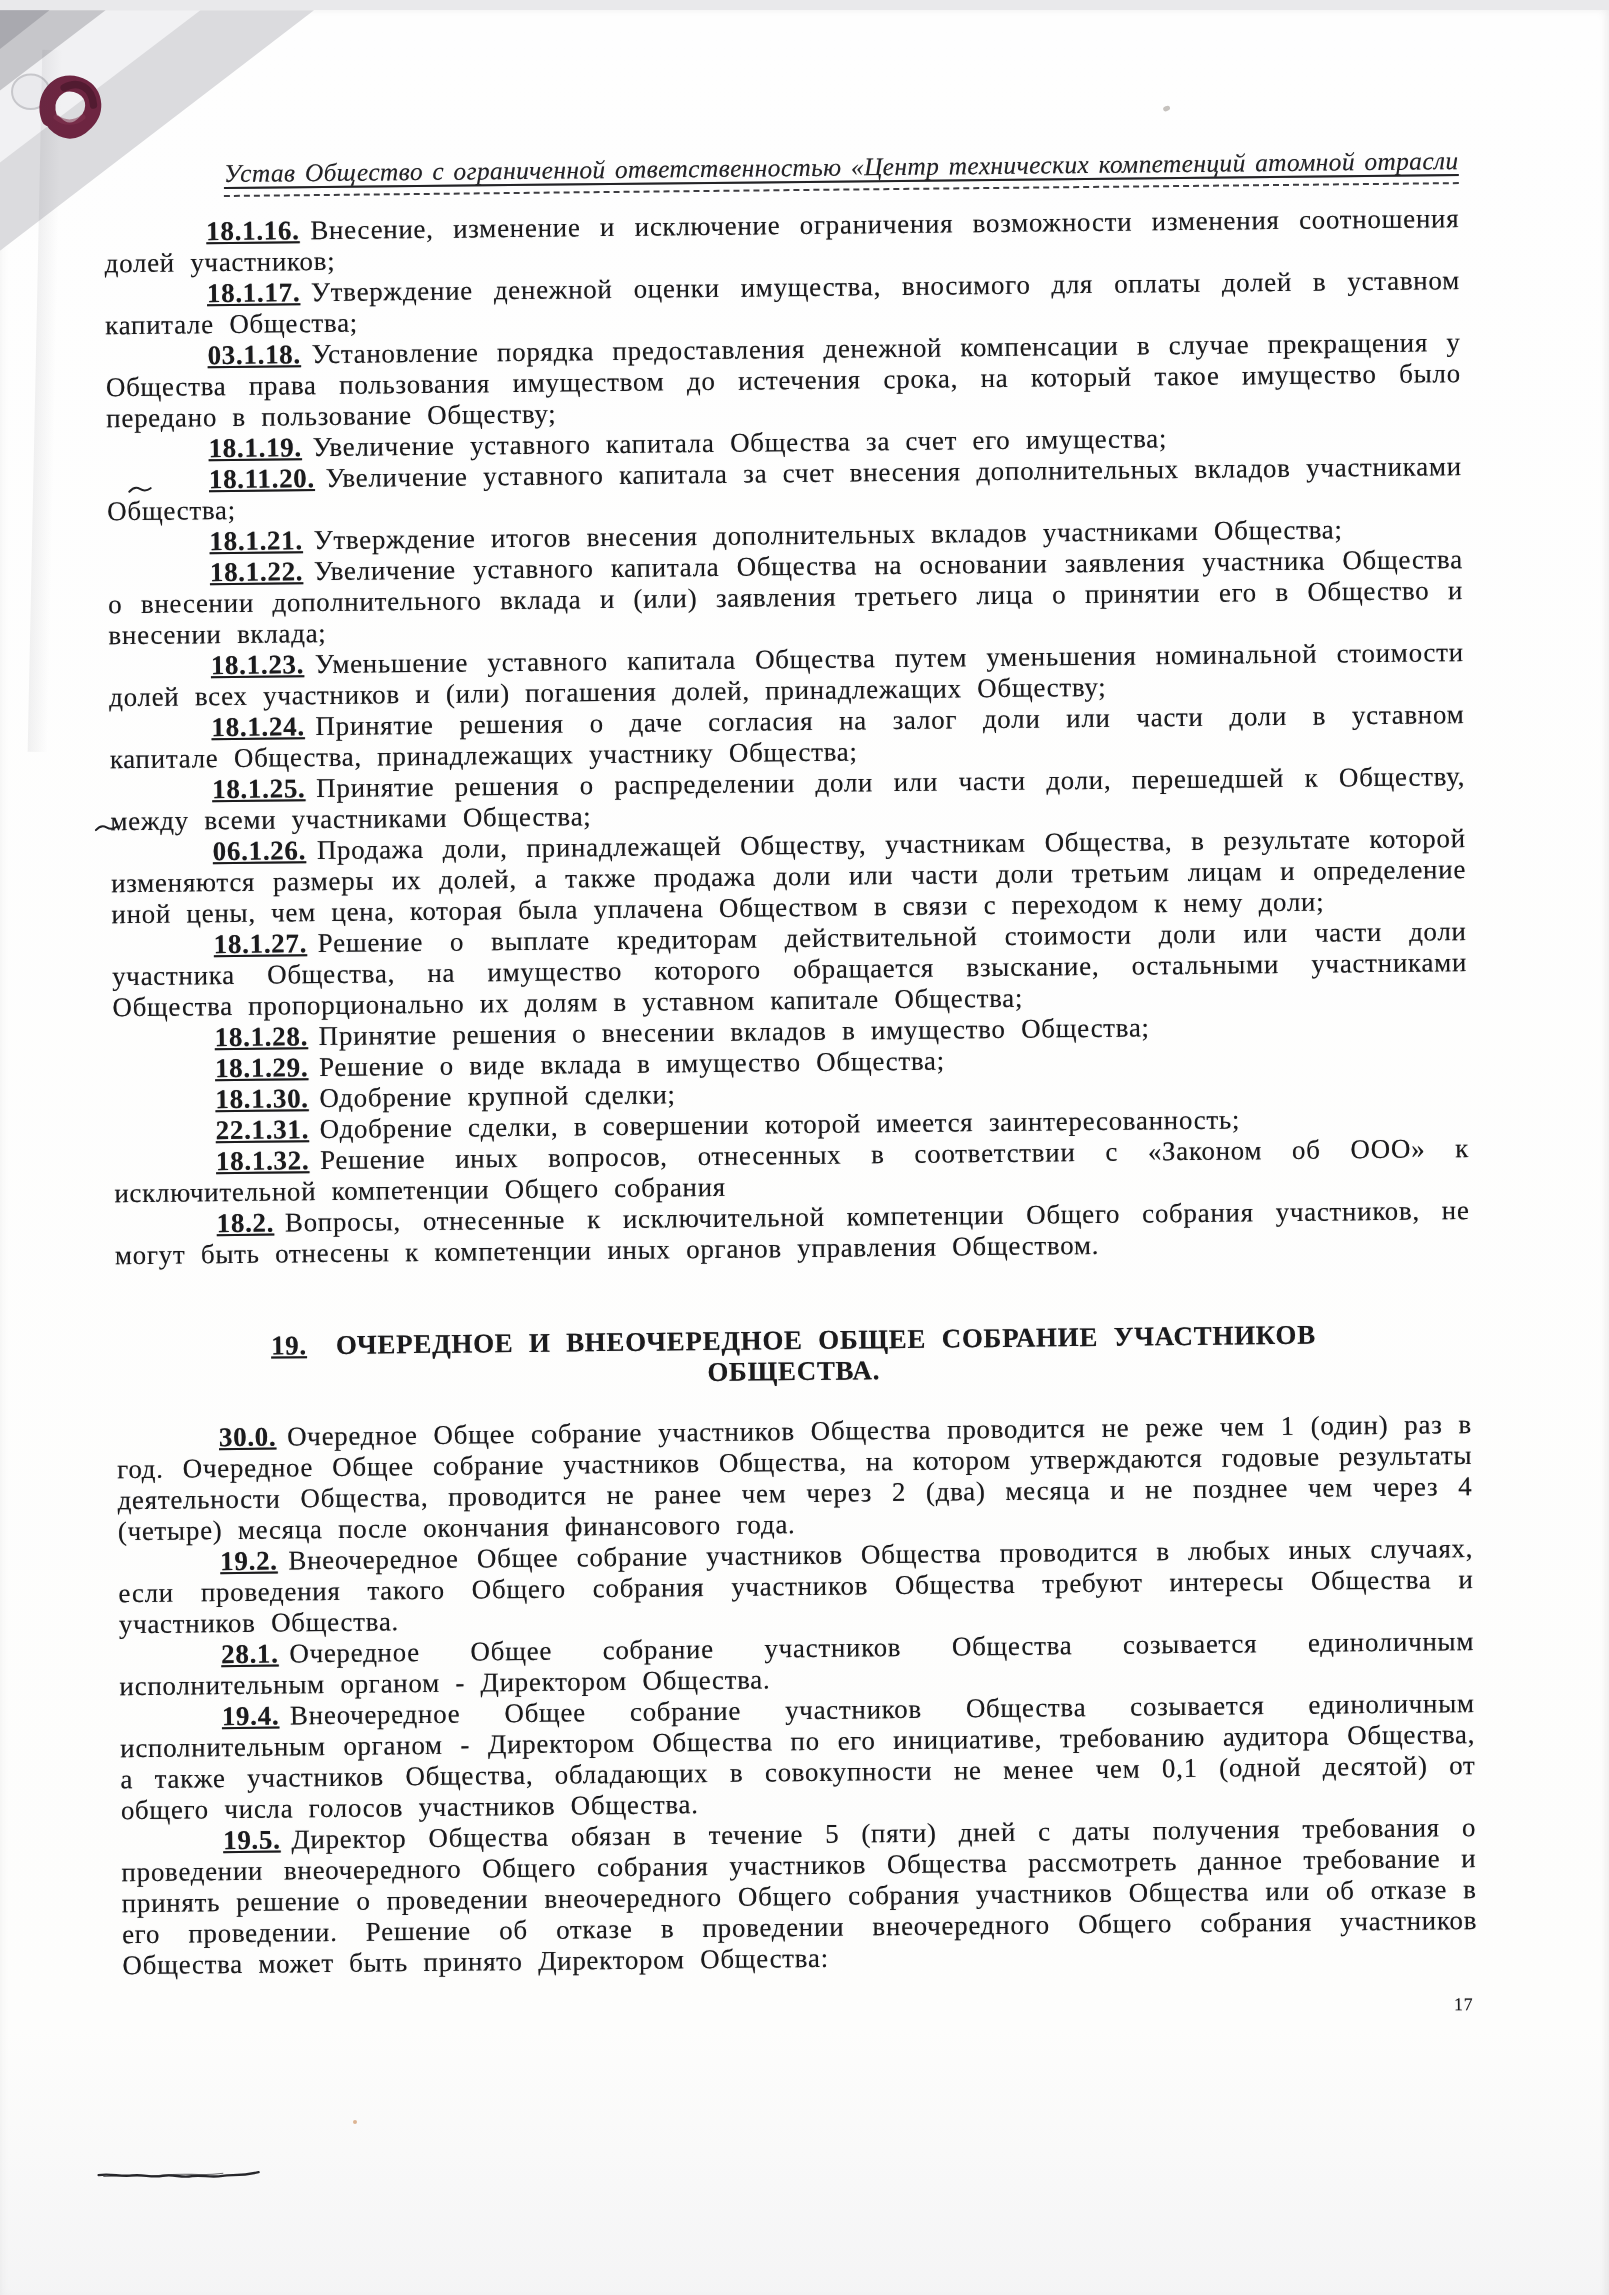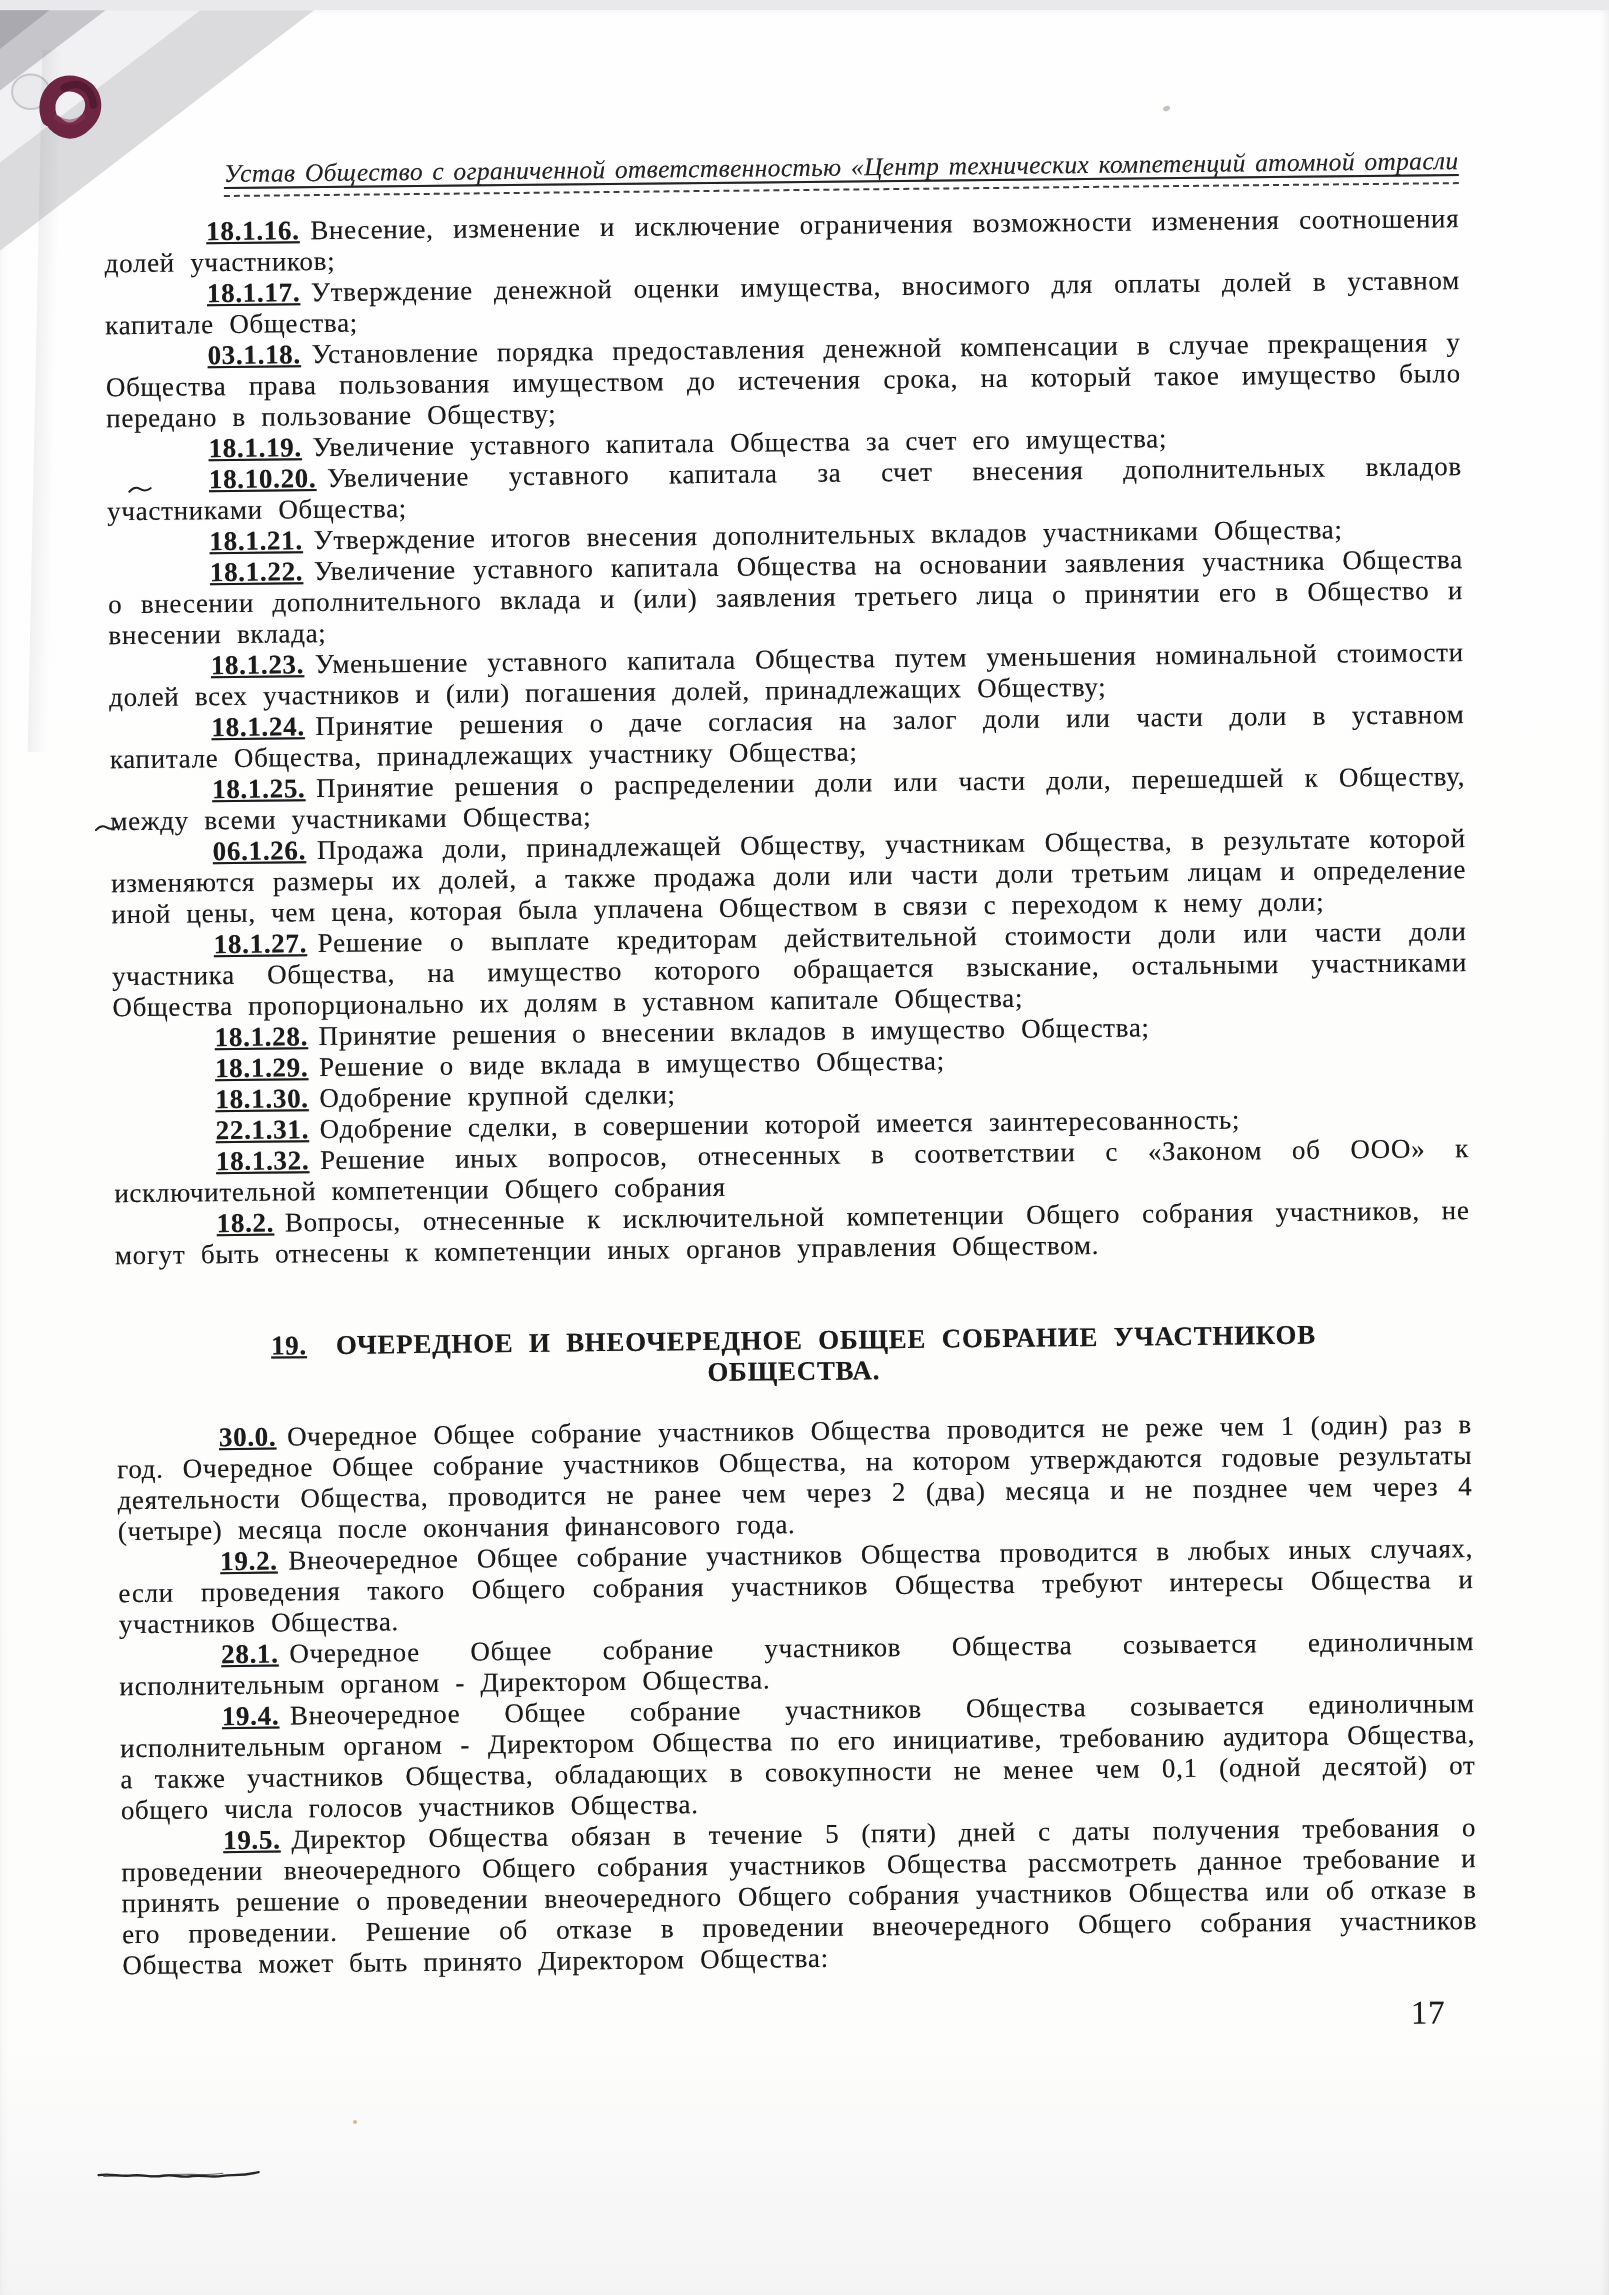--- a/index.html
+++ b/index.html
@@ -28,21 +28,21 @@
   .content{
     position:absolute;left:114px;top:200px;width:1355px;
     font-size:27px;line-height:31px;letter-spacing:0.7px;word-spacing:8px;
     text-shadow:0 0 0.7px rgba(18,18,22,0.5);
   }
   .para{margin:0;text-indent:102px;text-align:justify;}
   .num{font-weight:700;margin-right:10.7px;text-decoration:underline;}
   .h19{margin:61px 0 29px;text-align:center;font-weight:700;letter-spacing:0.7px;}
   .h19-line{text-indent:0;}
   .h19num{margin-right:29px;text-decoration:underline;}
-  .pageno{position:absolute;top:1991px;left:1402px;font-size:33px;letter-spacing:0.7px;text-shadow:0 0 0.7px rgba(18,18,22,0.5);}
+  .pageno{position:absolute;top:1991px;left:1445px;font-size:18px;letter-spacing:0.7px;text-shadow:0 0 0.7px rgba(18,18,22,0.5);}
   .corner-svg{position:absolute;left:0;top:0;}
   .fold-shadow{
     position:absolute;left:35px;top:40px;width:20px;height:702px;
     background:linear-gradient(to right,rgba(60,60,70,0.07),rgba(60,60,70,0));
     transform:rotate(1.2deg);
   }
   .mark-svg{position:absolute;}
   .m1{left:135px;top:468px;}
   .m2{left:98px;top:806px;}
   .scratch-svg{position:absolute;left:86px;top:2145px;}
@@ -76,21 +76,21 @@
     <div class="header-wrap">
       <span class="doc-header">Устав Общество с ограниченной ответственностью «Центр технических компетенций атомной отрасли</span>
     </div>
 
     <div class="content">
 
       <p class="para"><span class="num">18.1.16.</span><span>Внесение, изменение и исключение ограничения возможности изменения соотношения долей участников;</span></p>
       <p class="para"><span class="num">18.1.17.</span><span>Утверждение денежной оценки имущества, вносимого для оплаты долей в уставном капитале Общества;</span></p>
       <p class="para"><span class="num">03.1.18.</span><span>Установление порядка предоставления денежной компенсации в случае прекращения у Общества права пользования имуществом до истечения срока, на который такое имущество было передано в пользование Обществу;</span></p>
       <p class="para"><span class="num">18.1.19.</span><span>Увеличение уставного капитала Общества за счет его имущества;</span></p>
-      <p class="para"><span class="num">18.10.20.</span><span>Увеличение уставного капитала за счет внесения дополнительных вкладов участниками Общества;</span></p>
+      <p class="para"><span class="num">18.11.20.</span><span>Увеличение уставного капитала за счет внесения дополнительных вкладов участниками Общества;</span></p>
       <p class="para"><span class="num">18.1.21.</span><span>Утверждение итогов внесения дополнительных вкладов участниками Общества;</span></p>
       <p class="para"><span class="num">18.1.22.</span><span>Увеличение уставного капитала Общества на основании заявления участника Общества о внесении дополнительного вклада и (или) заявления третьего лица о принятии его в Общество и внесении вклада;</span></p>
       <p class="para"><span class="num">18.1.23.</span><span>Уменьшение уставного капитала Общества путем уменьшения номинальной стоимости долей всех участников и (или) погашения долей, принадлежащих Обществу;</span></p>
       <p class="para"><span class="num">18.1.24.</span><span>Принятие решения о даче согласия на залог доли или части доли в уставном капитале Общества, принадлежащих участнику Общества;</span></p>
       <p class="para"><span class="num">18.1.25.</span><span>Принятие решения о распределении доли или части доли, перешедшей к Обществу, между всеми участниками Общества;</span></p>
       <p class="para"><span class="num">06.1.26.</span><span>Продажа доли, принадлежащей Обществу, участникам Общества, в результате которой изменяются размеры их долей, а также продажа доли или части доли третьим лицам и определение иной цены, чем цена, которая была уплачена Обществом в связи с переходом к нему доли;</span></p>
       <p class="para"><span class="num">18.1.27.</span><span>Решение о выплате кредиторам действительной стоимости доли или части доли участника Общества, на имущество которого обращается взыскание, остальными участниками Общества пропорционально их долям в уставном капитале Общества;</span></p>
       <p class="para"><span class="num">18.1.28.</span><span>Принятие решения о внесении вкладов в имущество Общества;</span></p>
       <p class="para"><span class="num">18.1.29.</span><span>Решение о виде вклада в имущество Общества;</span></p>
       <p class="para"><span class="num">18.1.30.</span><span>Одобрение крупной сделки;</span></p>

